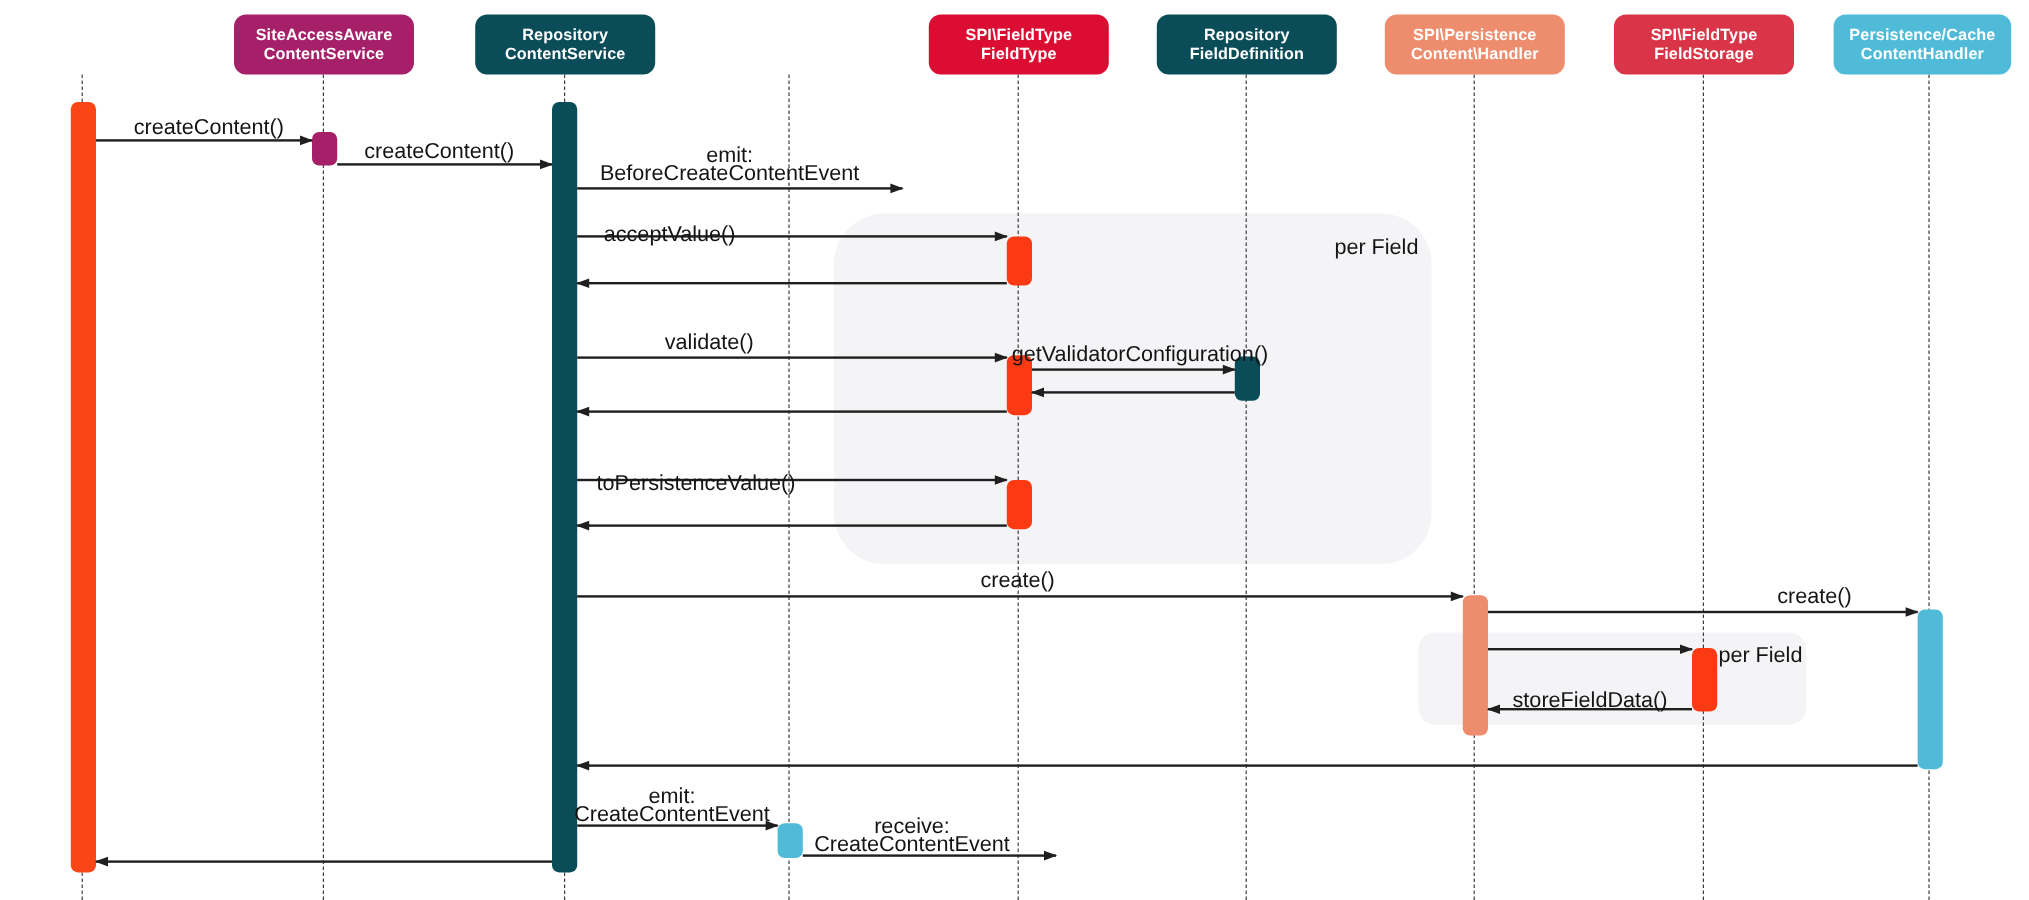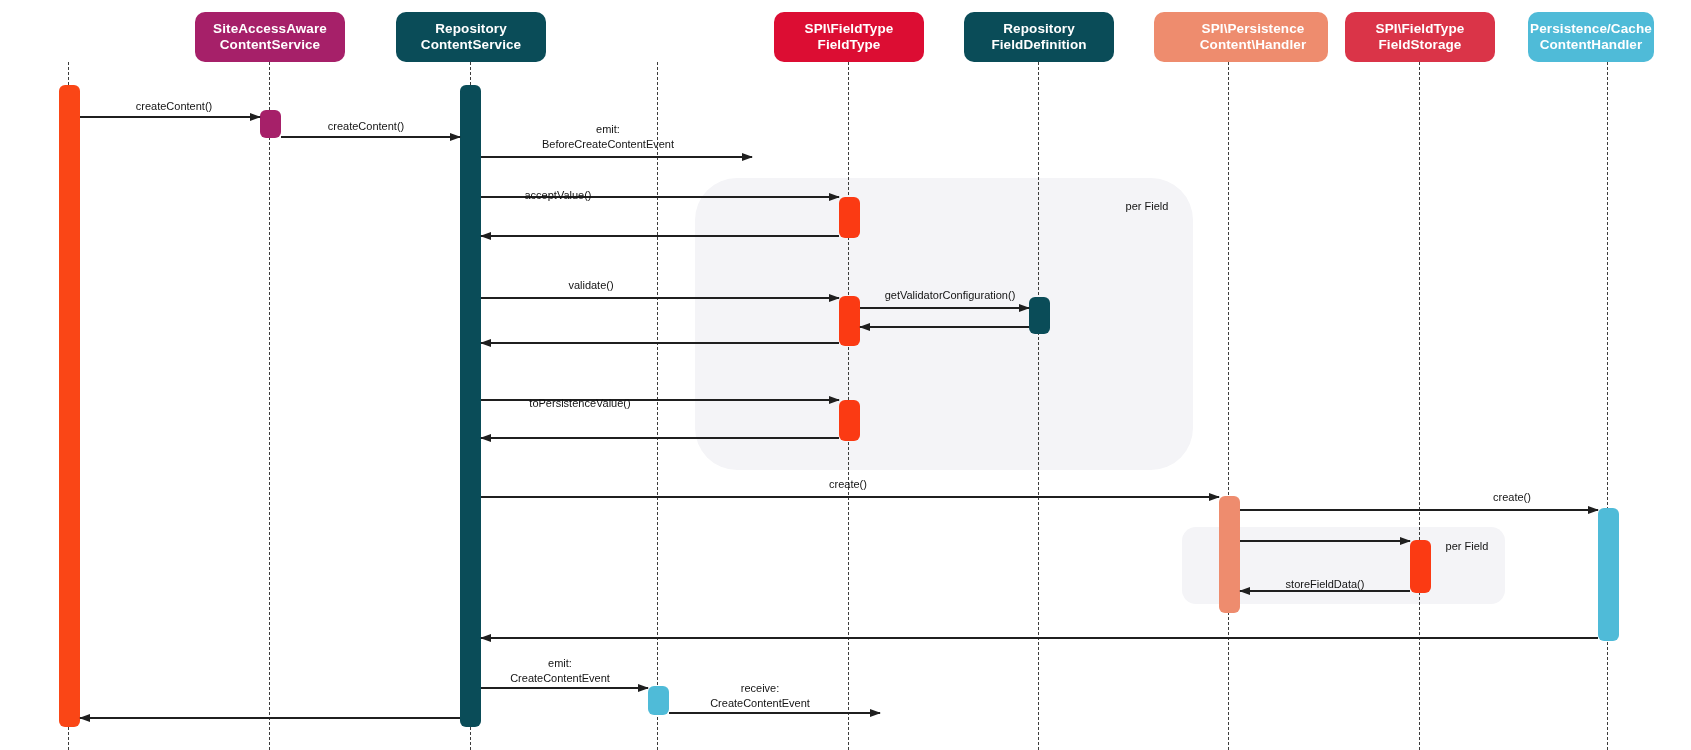--- a/index.html
+++ b/index.html
@@ -8,21 +8,21 @@
   .frame{position:absolute;background:#F4F4F7;z-index:1;}
   .lifeline{position:absolute;top:62px;height:688px;width:0;border-left:1.7px dashed #3C3C3C;z-index:2;}
   .bar{position:absolute;width:21px;border-radius:6px;z-index:3;}
   .arrow{position:absolute;height:1.6px;background:#1F1F1F;z-index:4;}
   .arrow.right::after{content:"";position:absolute;right:-1px;top:50%;transform:translateY(-50%);
       width:0;height:0;border-top:4.5px solid transparent;border-bottom:4.5px solid transparent;
       border-left:11px solid #1F1F1F;}
   .arrow.left::before{content:"";position:absolute;left:-1px;top:50%;transform:translateY(-50%);
       width:0;height:0;border-top:4.5px solid transparent;border-bottom:4.5px solid transparent;
       border-right:11px solid #1F1F1F;}
-  .mlabel{position:absolute;transform:translate(-50%,-50%);font-size:11px;line-height:15px;
+  .mlabel{position:absolute;transform:translate(-50%,-50%);font-size:18px;line-height:15px;
       color:#141414;white-space:pre-line;text-align:center;z-index:5;}
   .actor{position:absolute;top:12px;height:50px;border-radius:10px;color:#ffffff;display:flex;
       align-items:center;justify-content:center;font-size:13.5px;font-weight:600;line-height:16.5px;
       white-space:pre-line;text-align:center;z-index:6;letter-spacing:0.1px;}
   .actor.bold{font-weight:800;}
 </style>
 </head>
 <body>
 
 <div class="canvas">
@@ -92,20 +92,20 @@
   <div class="mlabel" style="left:1467px;top:546px">per Field</div>
 
   <div class="actor" style="left: 195px; width: 150px; background: rgb(166, 32, 105);">SiteAccessAware
 ContentService</div>
   <div class="actor" style="left: 396px; width: 150px; background: rgb(10, 76, 88);">Repository
 ContentService</div>
   <div class="actor" style="left: 774px; width: 150px; background: rgb(220, 13, 51);">SPI\FieldType
 FieldType</div>
   <div class="actor" style="left: 964px; width: 150px; background: rgb(10, 76, 88);">Repository
 FieldDefinition</div>
-  <div class="actor" style="left: 1154px; width: 150px; background: rgb(238, 140, 110); padding-left: 24px;">SPI\Persistence
+  <div class="actor" style="left: 1154px; width: 150px; background: rgb(238, 140, 110);">SPI\Persistence
 Content\Handler</div>
   <div class="actor" style="left: 1345px; width: 150px; background: rgb(218, 52, 72);">SPI\FieldType
 FieldStorage</div>
-  <div class="actor bold" style="left: 1528px; width: 126px; background: rgb(79, 187, 216);">Persistence/Cache
+  <div class="actor bold" style="left: 1528px; width: 148px; background: rgb(79, 187, 216);">Persistence/Cache
 ContentHandler</div>
 
 </div>
 
 </body></html>

